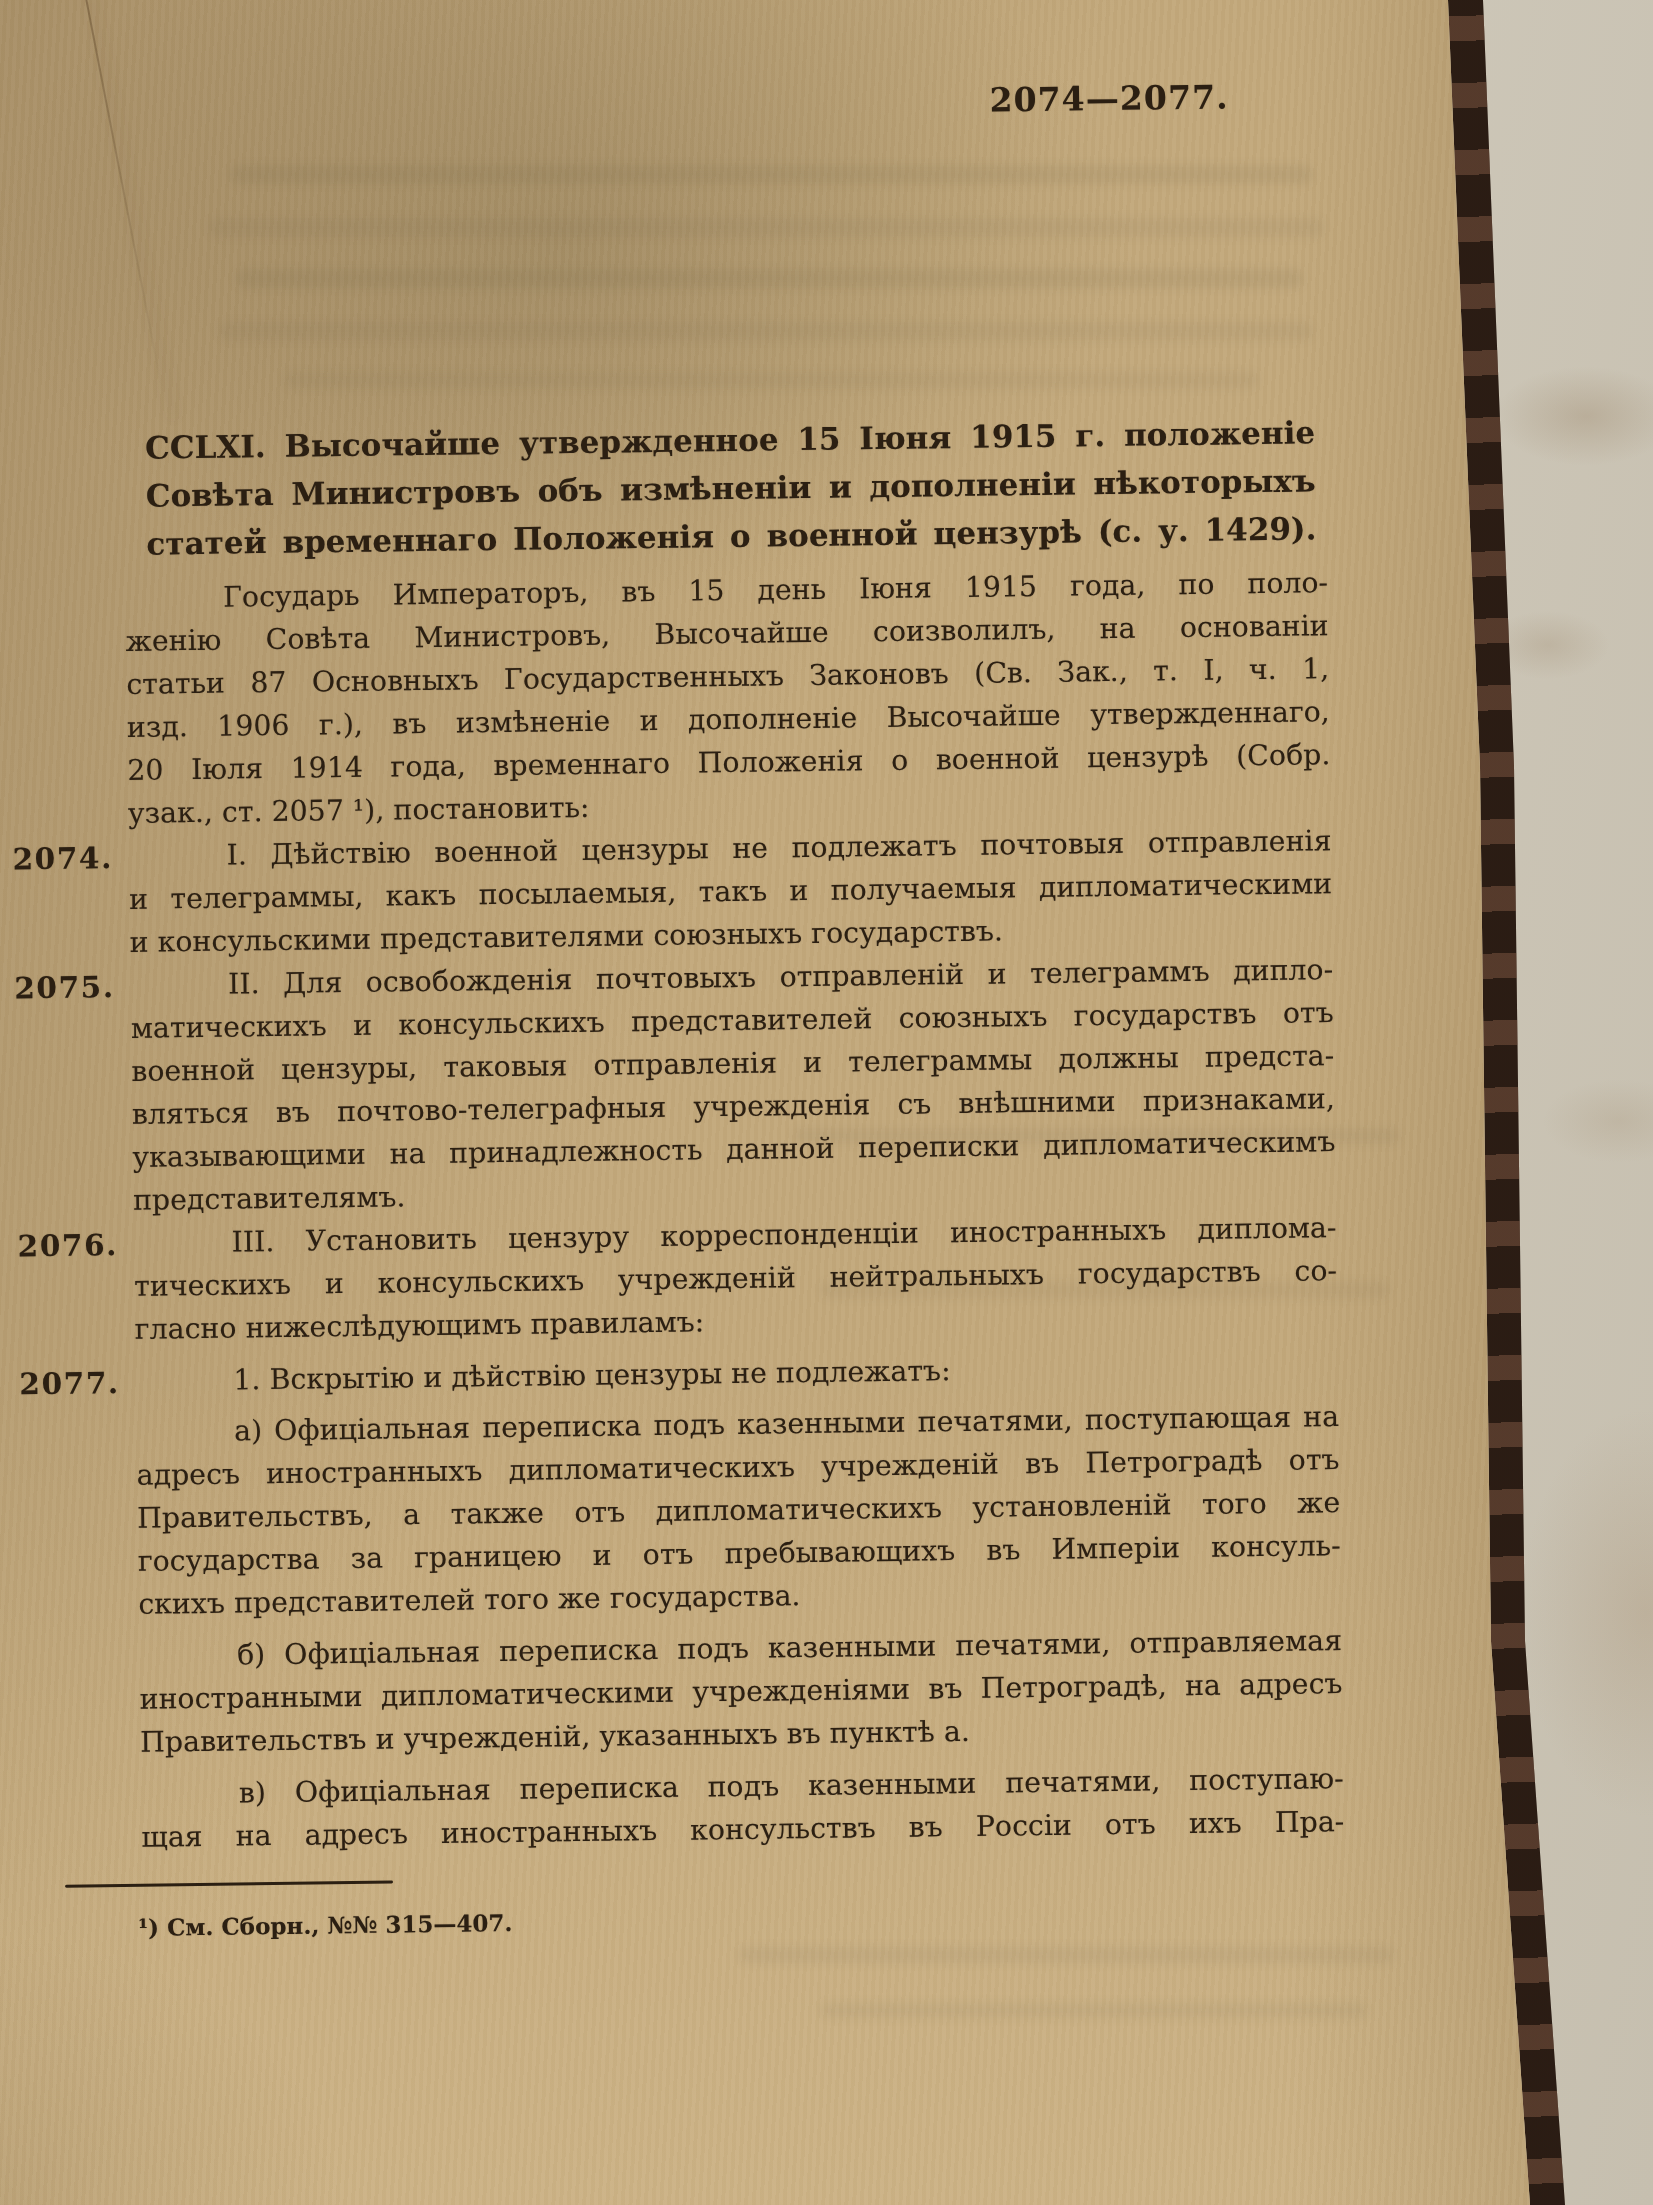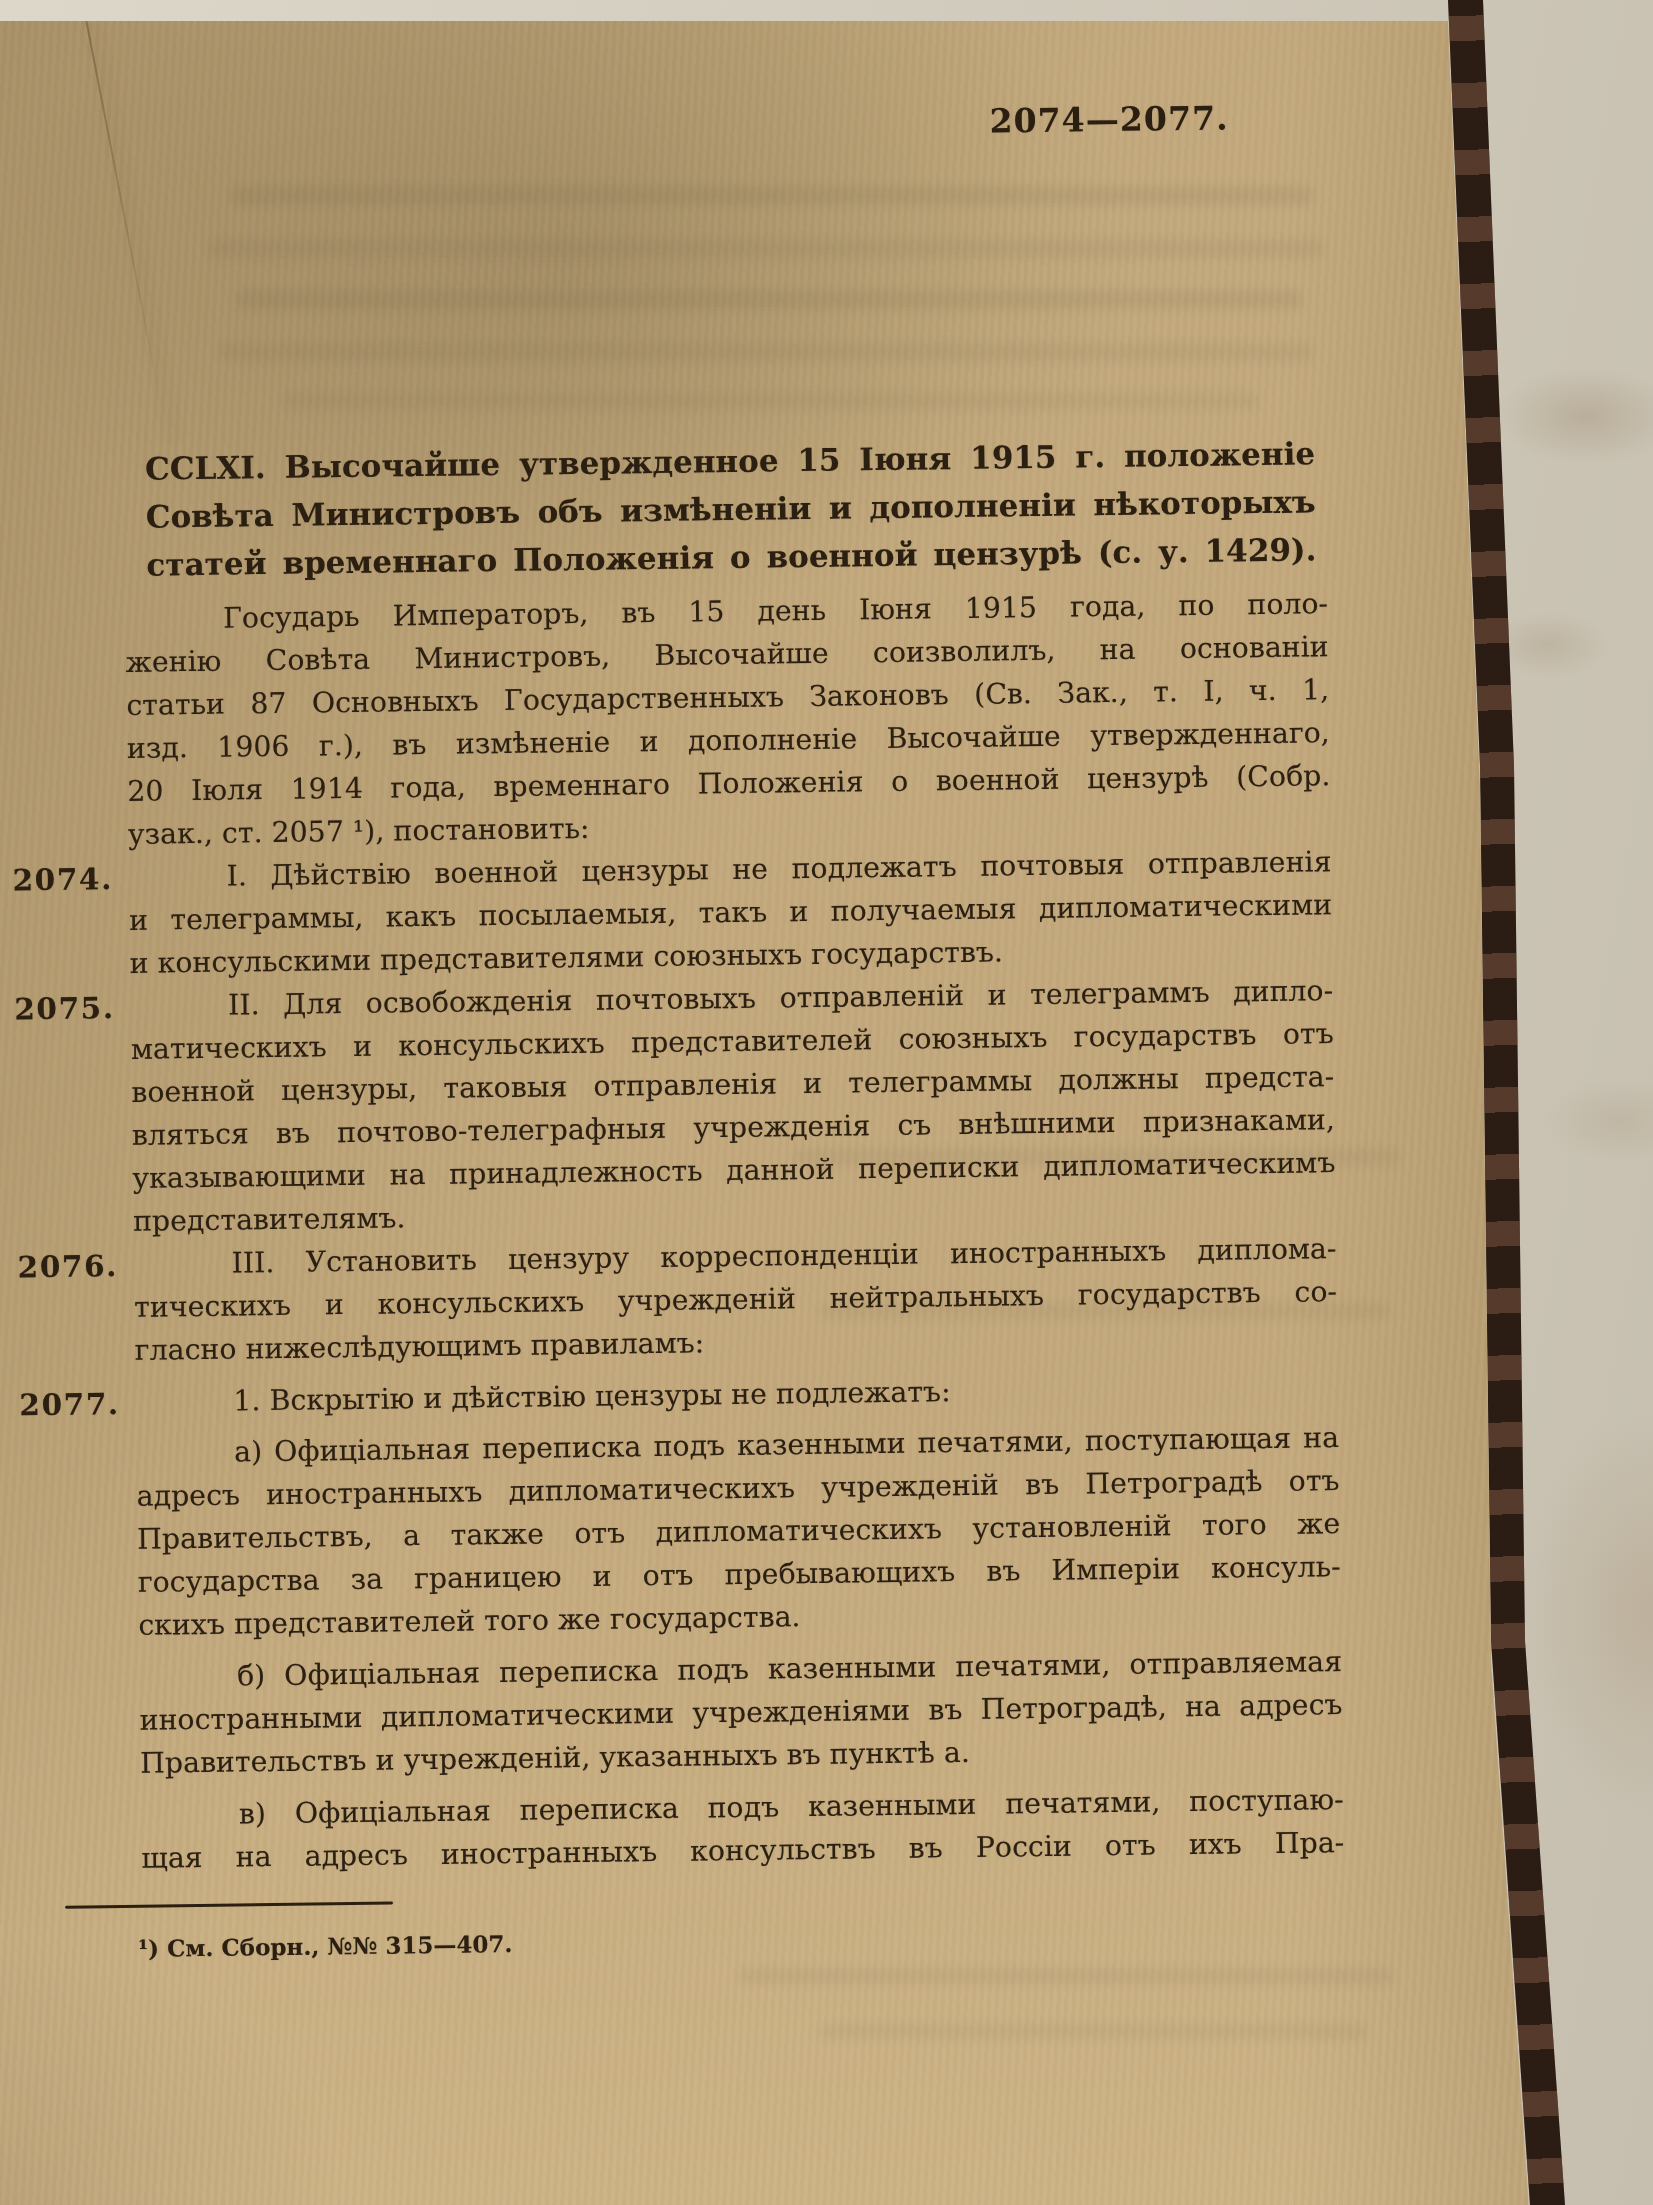--- a/index.html
+++ b/index.html
@@ -37,21 +37,20 @@
     position: absolute; inset: 0;
     clip-path: polygon(0 0, 1448px 0, 1480px 766px, 1491px 1641px, 1530px 2205px, 0 2205px);
     background:
       repeating-linear-gradient(93deg, rgba(255,255,255,.03) 0 3.8px, rgba(120,95,60,.03) 3.8px 7.7px),
       linear-gradient(90deg, rgba(0,0,0,0) 78%, rgba(110,85,50,.16) 93%, rgba(85,62,38,.3) 100%),
       radial-gradient(820px 520px at 34% 11%, rgba(104,90,58,.26), transparent 70%),
       radial-gradient(492px 383px at 0% 100%, rgba(120,96,62,.18), transparent 70%),
       linear-gradient(0deg, rgba(232,208,162,.26) 0%, rgba(232,208,162,0) 38%),
       linear-gradient(115deg, rgba(128,106,72,.4) 0%, rgba(128,106,72,0) 42%),
       #c2a87b;
-    margin-top: 21px;
   }
 
   .crease-line {
     position: absolute; left: 84px; top: -6.6px; width: 1.6px; height: 432px;
     background: linear-gradient(rgba(102,78,48,.55), rgba(102,78,48,0));
     box-shadow: 5.5px 2.2px 14.2px rgba(102,78,48,.22);
     transform: rotate(-11deg); transform-origin: top left;
   }
 
   

